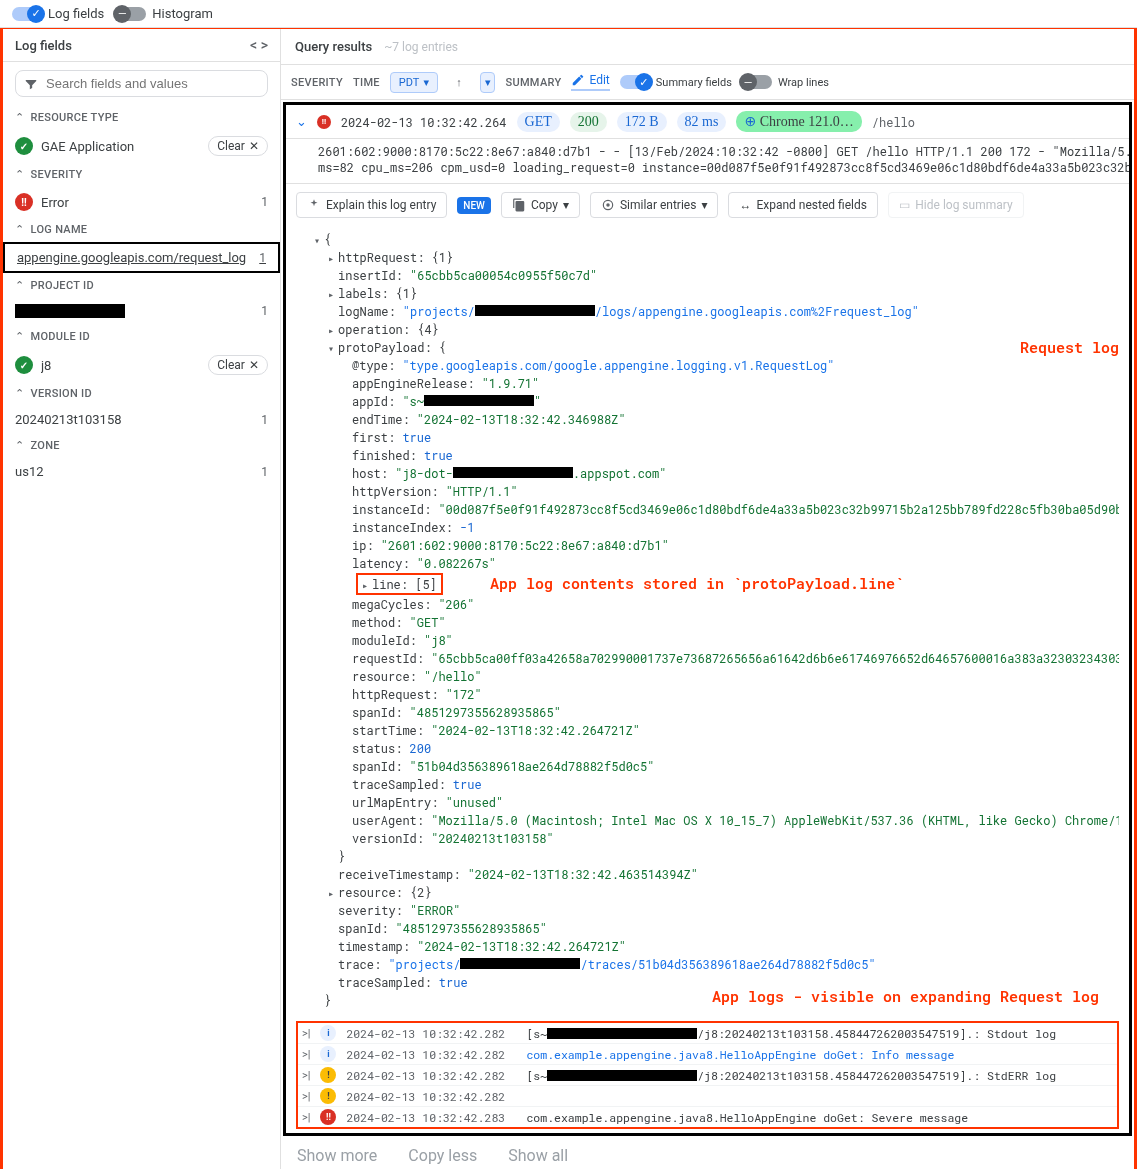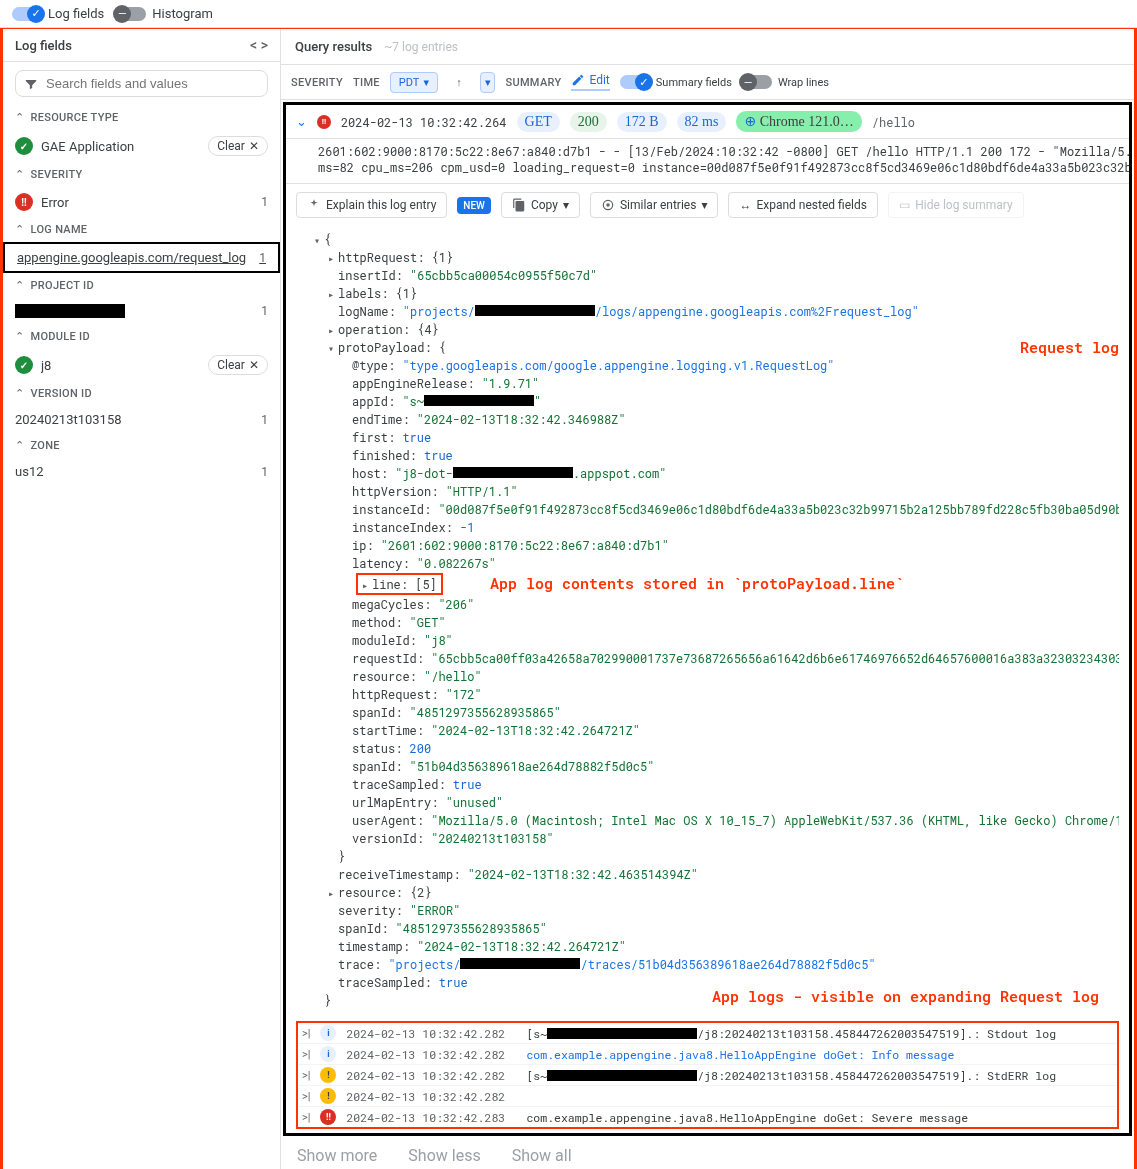--- a/index.html
+++ b/index.html
@@ -348,17 +348,17 @@
             <span class="ts-cell">2024-02-13 10:32:42.283</span>
             <span class="sub-msg">
               <span>com.example.appengine.java8.HelloAppEngine doGet: Severe message</span>
             </span>
           </div>
         </div>
     </div>
 
     <div class="footer-links">
       <span>Show more</span>
-      <span>Show less</span>
+      <span>Copy less</span>
       <span>Show all</span>
     </div>
   </div>
 </div>
 
 </body></html>

